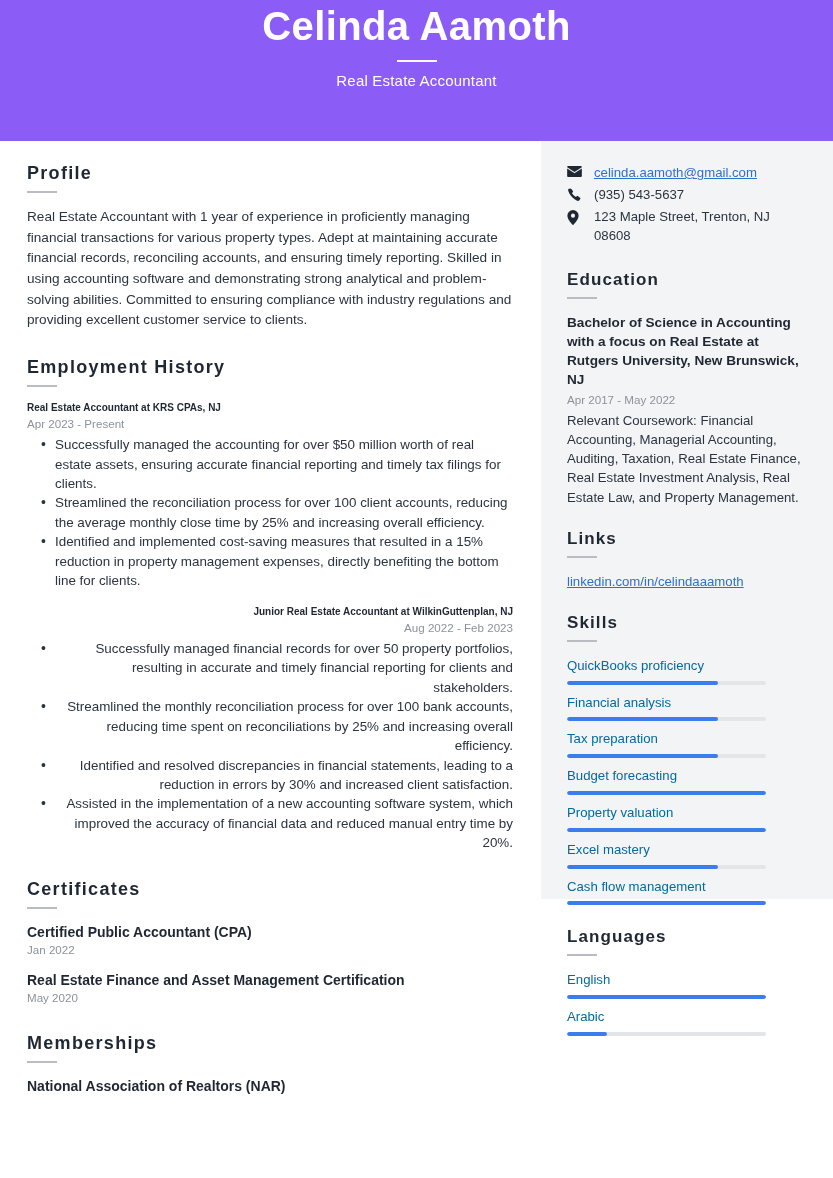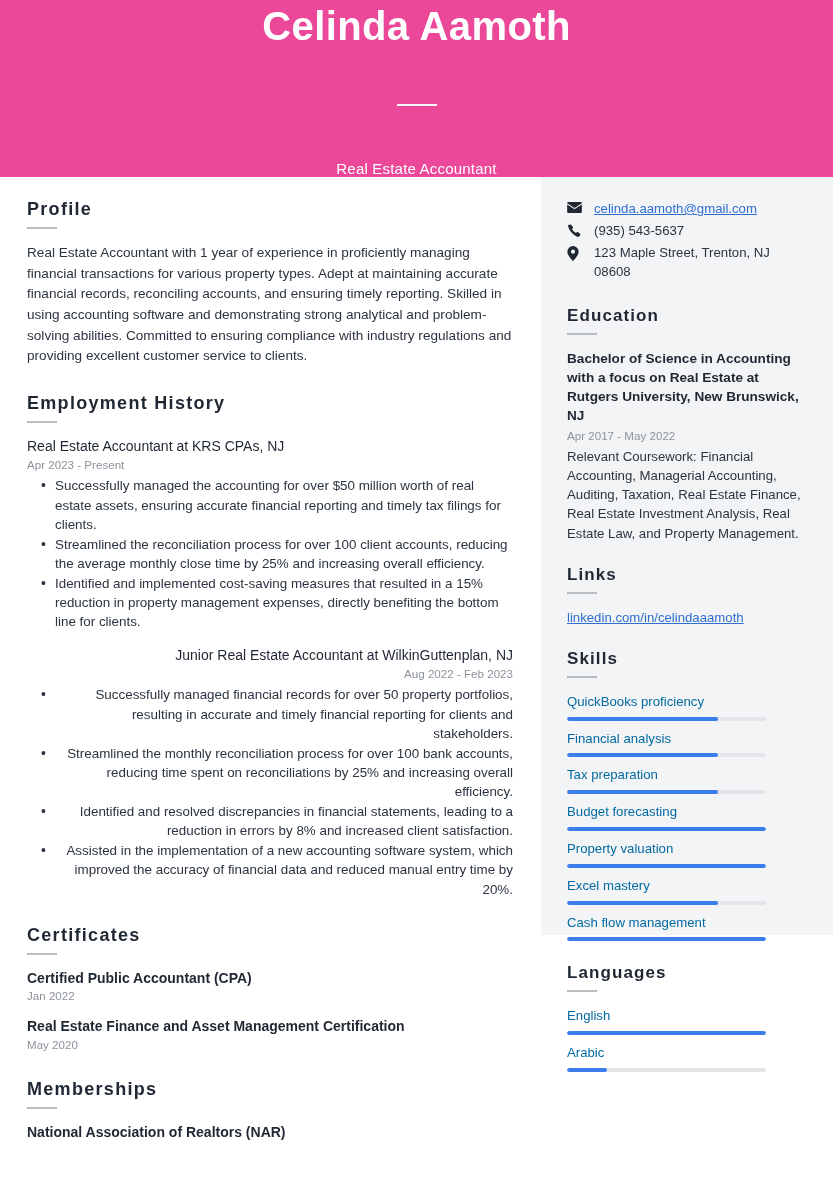--- a/index.html
+++ b/index.html
@@ -17,27 +17,27 @@
 
   .page {
     position: relative;
     width: 833px;
     height: 1178px;
     background: #ffffff;
   }
 
   
   .header {
-    height: 177px;
-    background: #ec4899;
+    height: 141px;
+    background: #8b5cf6;
     color: #ffffff;
     display: flex;
     flex-direction: column;
     align-items: center;
-    justify-content: space-between;
+    justify-content: flex-start;
     box-sizing: border-box;
     padding-top: 4px;
   }
   .header-name {
     font-size: 40px;
     font-weight: 700;
     letter-spacing: 0.4px;
     line-height: 1.12;
     margin: 0;
     text-align: center;
@@ -107,22 +107,22 @@
     line-height: 1.52;
     color: #2b3440;
     margin: 0;
   }
 
   .job {
     margin-bottom: 14px;
   }
   .job:last-child { margin-bottom: 0; text-align: right; }
   .job-title {
-    font-size: 14px;
-    font-weight: 400;
+    font-size: 10px;
+    font-weight: 700;
     color: #1f2733;
     margin: 0 0 2px 0;
     line-height: 1.3;
   }
   .job-dates {
     font-size: 11.6px;
     color: #8d929b;
     margin: 0 0 3px 0;
     line-height: 1.4;
   }
@@ -285,21 +285,21 @@
             <li>Identified and implemented cost-saving measures that resulted in a 15% reduction in property management expenses, directly benefiting the bottom line for clients.</li>
           </ul>
         </div>
 
         <div class="job">
           <p class="job-title">Junior Real Estate Accountant at WilkinGuttenplan, NJ</p>
           <p class="job-dates">Aug 2022 - Feb 2023</p>
           <ul class="bullets">
             <li>Successfully managed financial records for over 50 property portfolios, resulting in accurate and timely financial reporting for clients and stakeholders.</li>
             <li>Streamlined the monthly reconciliation process for over 100 bank accounts, reducing time spent on reconciliations by 25% and increasing overall efficiency.</li>
-            <li>Identified and resolved discrepancies in financial statements, leading to a reduction in errors by 8% and increased client satisfaction.</li>
+            <li>Identified and resolved discrepancies in financial statements, leading to a reduction in errors by 30% and increased client satisfaction.</li>
             <li>Assisted in the implementation of a new accounting software system, which improved the accuracy of financial data and reduced manual entry time by 20%.</li>
           </ul>
         </div>
       </div>
 
       <div class="section">
         <h2 class="sec-heading">Certificates</h2>
         <div class="heading-rule"></div>
         <div class="cert">
           <p class="cert-title">Certified Public Accountant (CPA)</p>

